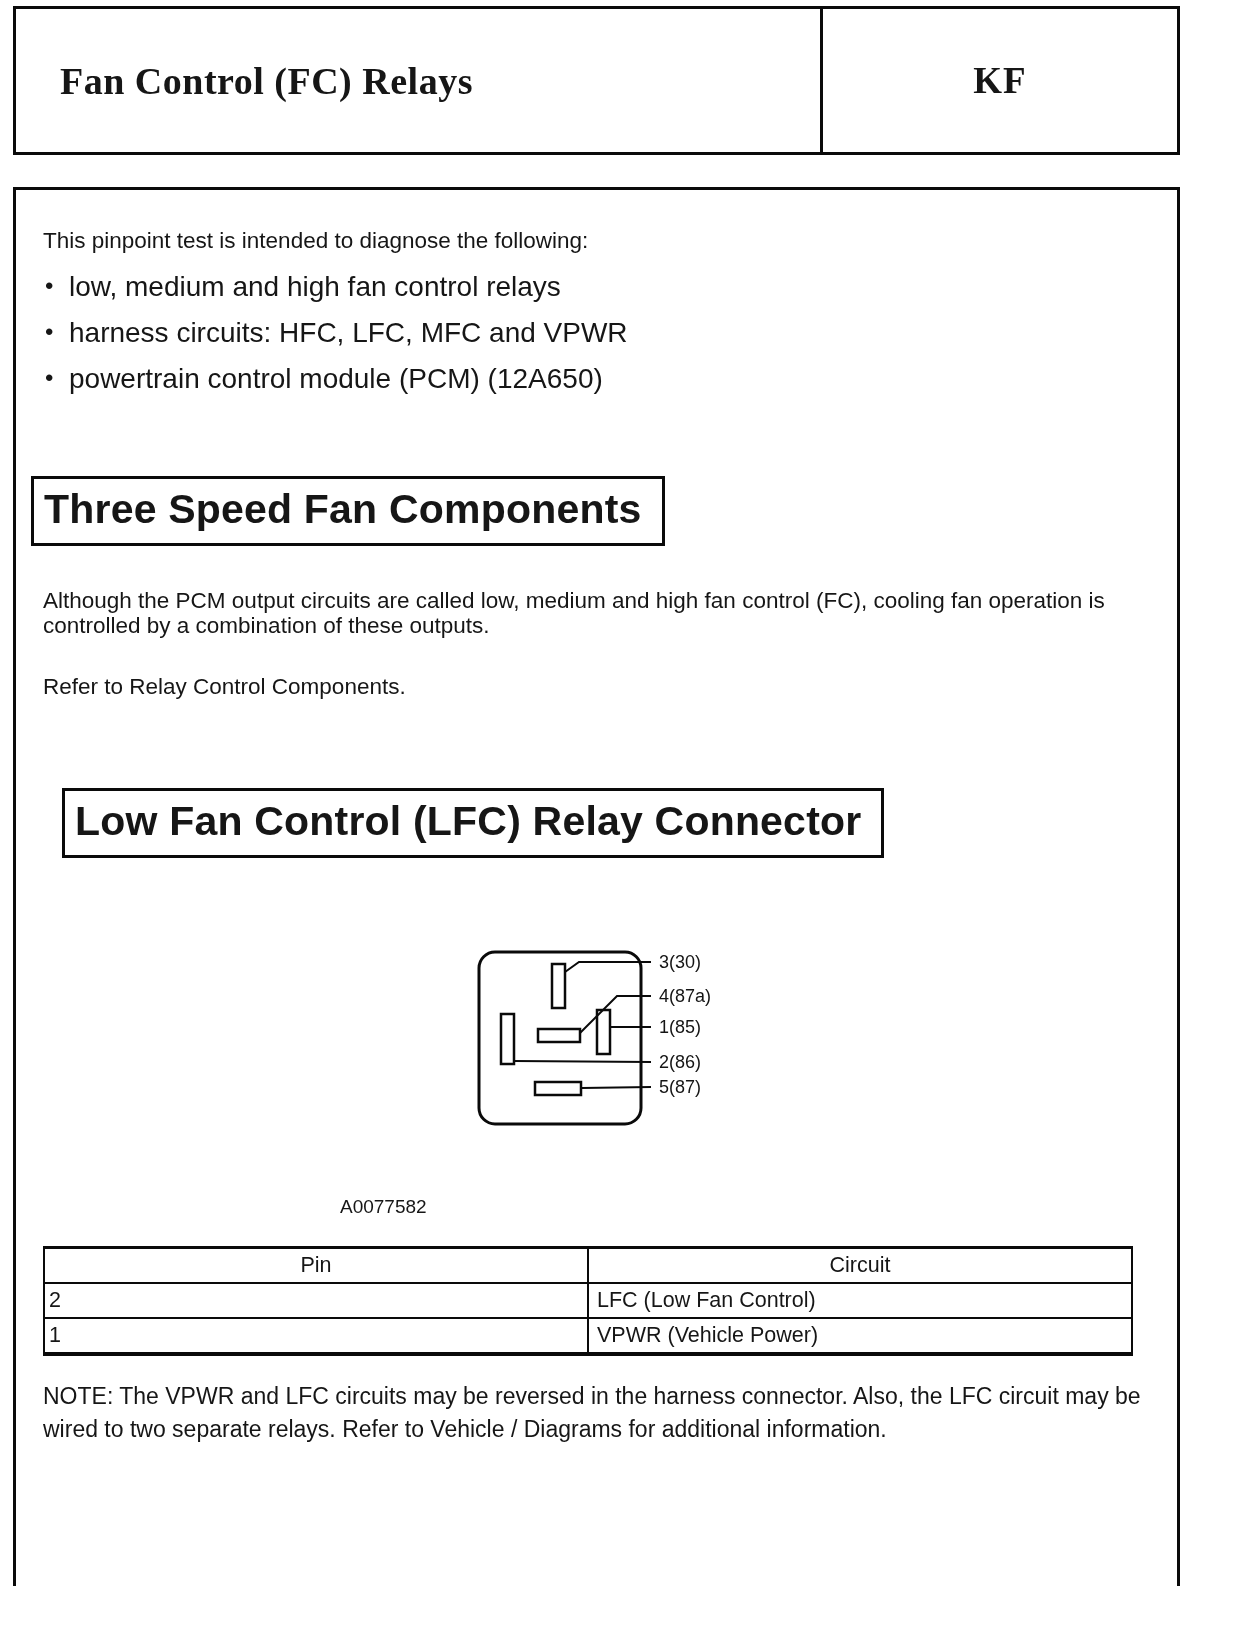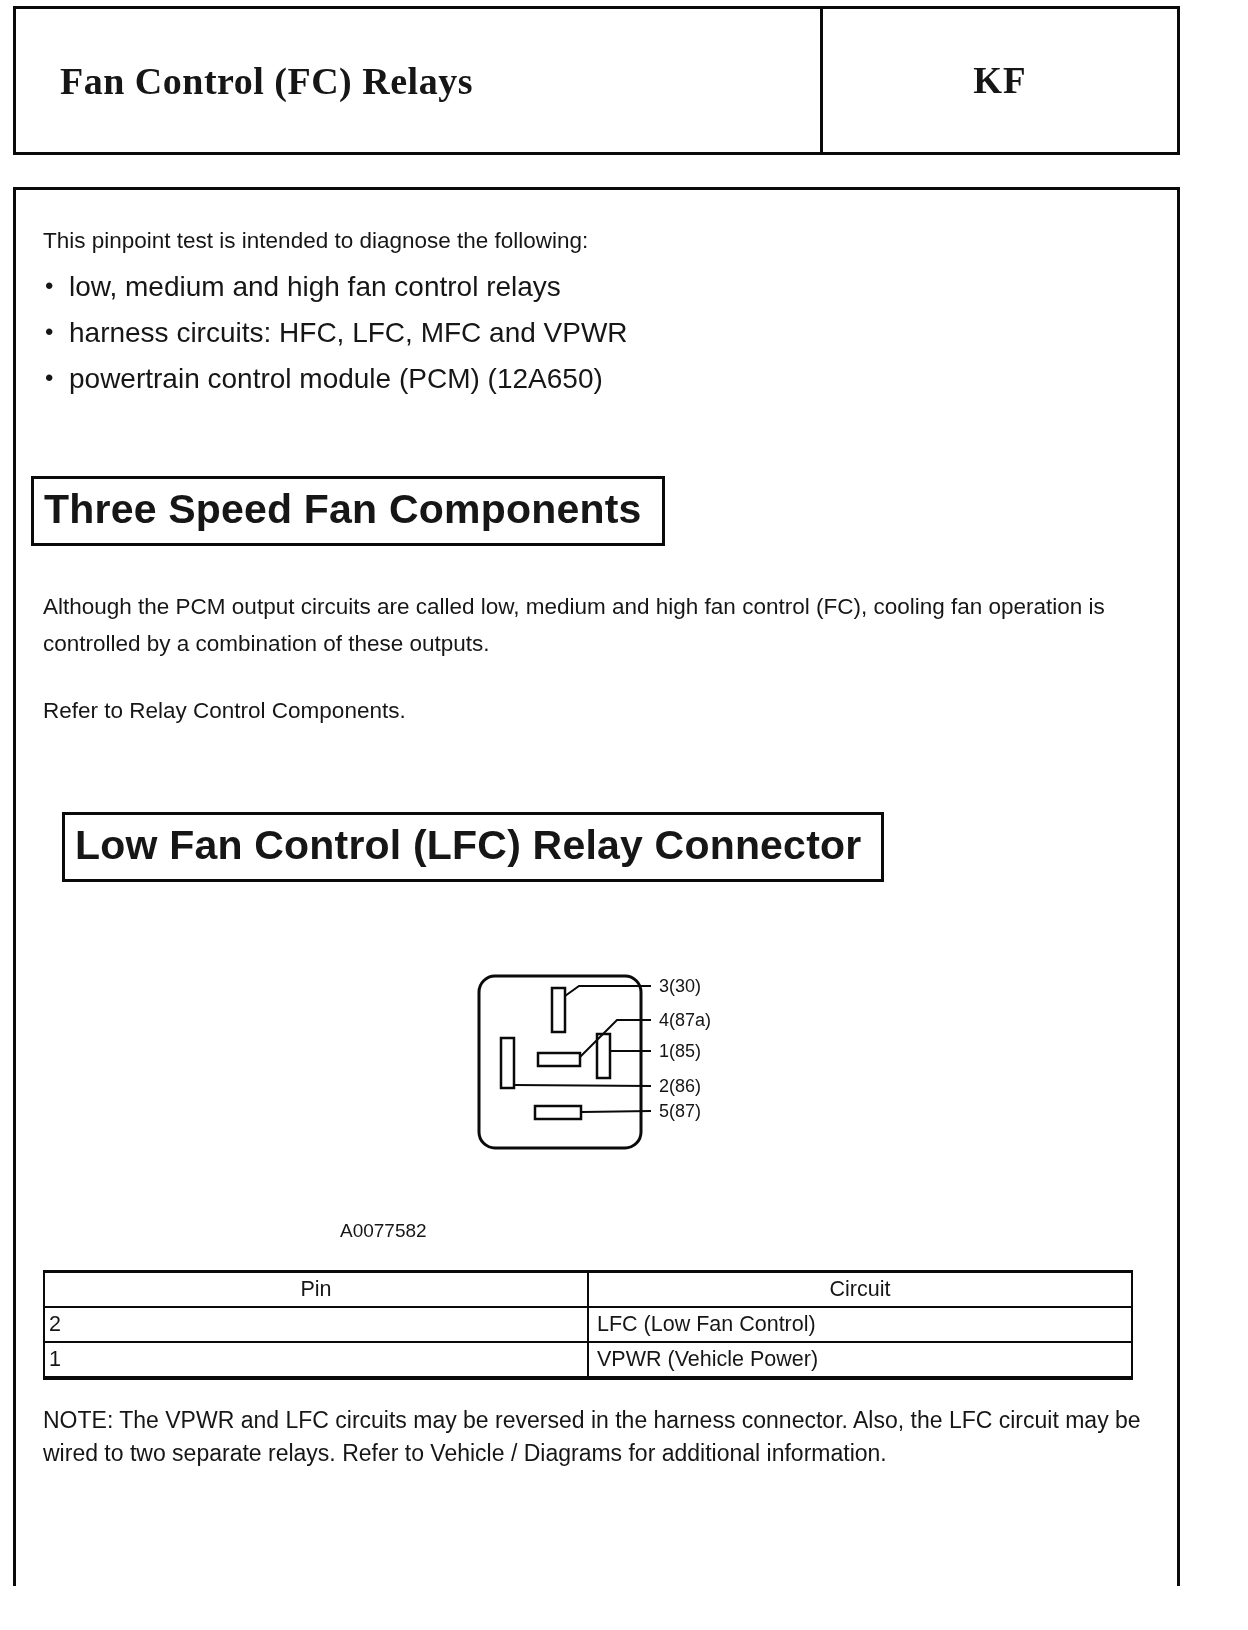--- a/index.html
+++ b/index.html
@@ -82,21 +82,21 @@
     border: 3px solid #0a0a0a;
     margin: 84px 0 0 -12px;
     padding: 7px 20px 11px 10px;
     font-size: 41px;
     font-weight: 700;
     letter-spacing: 0.2px;
     line-height: 46px;
   }
   .section-heading.second { margin-top: 88px; margin-left: 19px; }
 
-  .para  { font-size: 22.5px; line-height: 37px; margin: 42px 0 16px 0; }
+  .para  { font-size: 22.5px; line-height: 25px; margin: 42px 0 16px 0; }
   .para2 { font-size: 22.5px; line-height: 26px; margin: 36px 0 0 0; }
 
   .diagram-wrap { margin: 82px 0 0 396px; width: 440px; height: 230px; }
 
   .figure-id { font-size: 19px; margin: 26px 0 0 297px; line-height: 22px; }
 
   table.pin-table {
     border-collapse: collapse;
     width: 1090px;
     margin: 28px 0 0 0;

